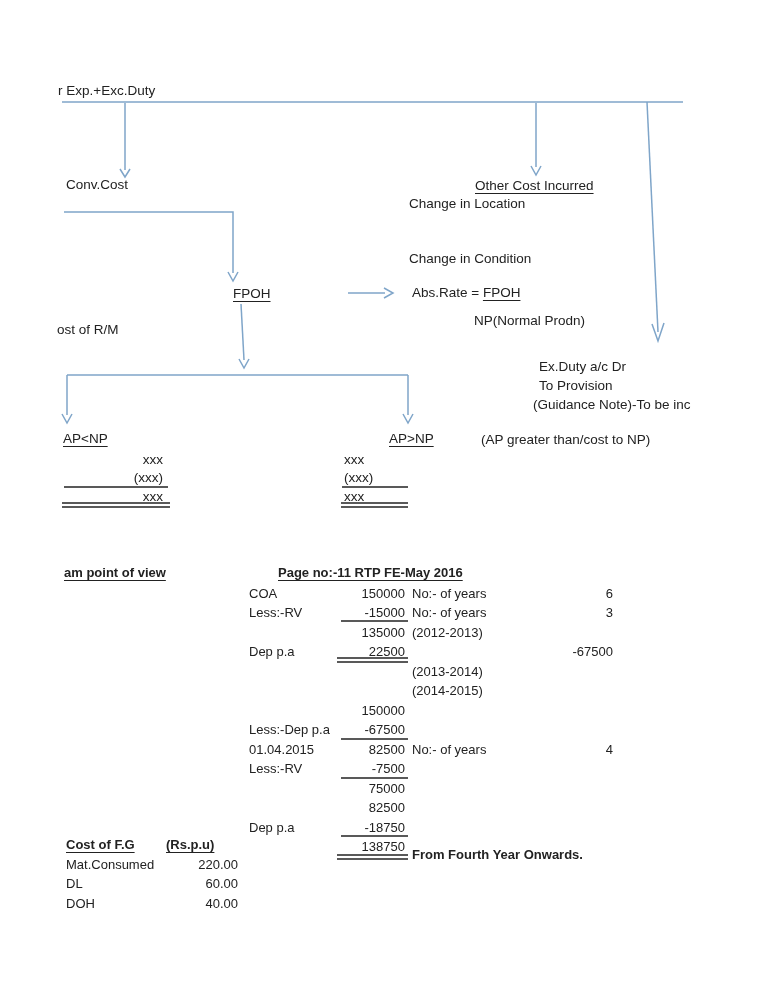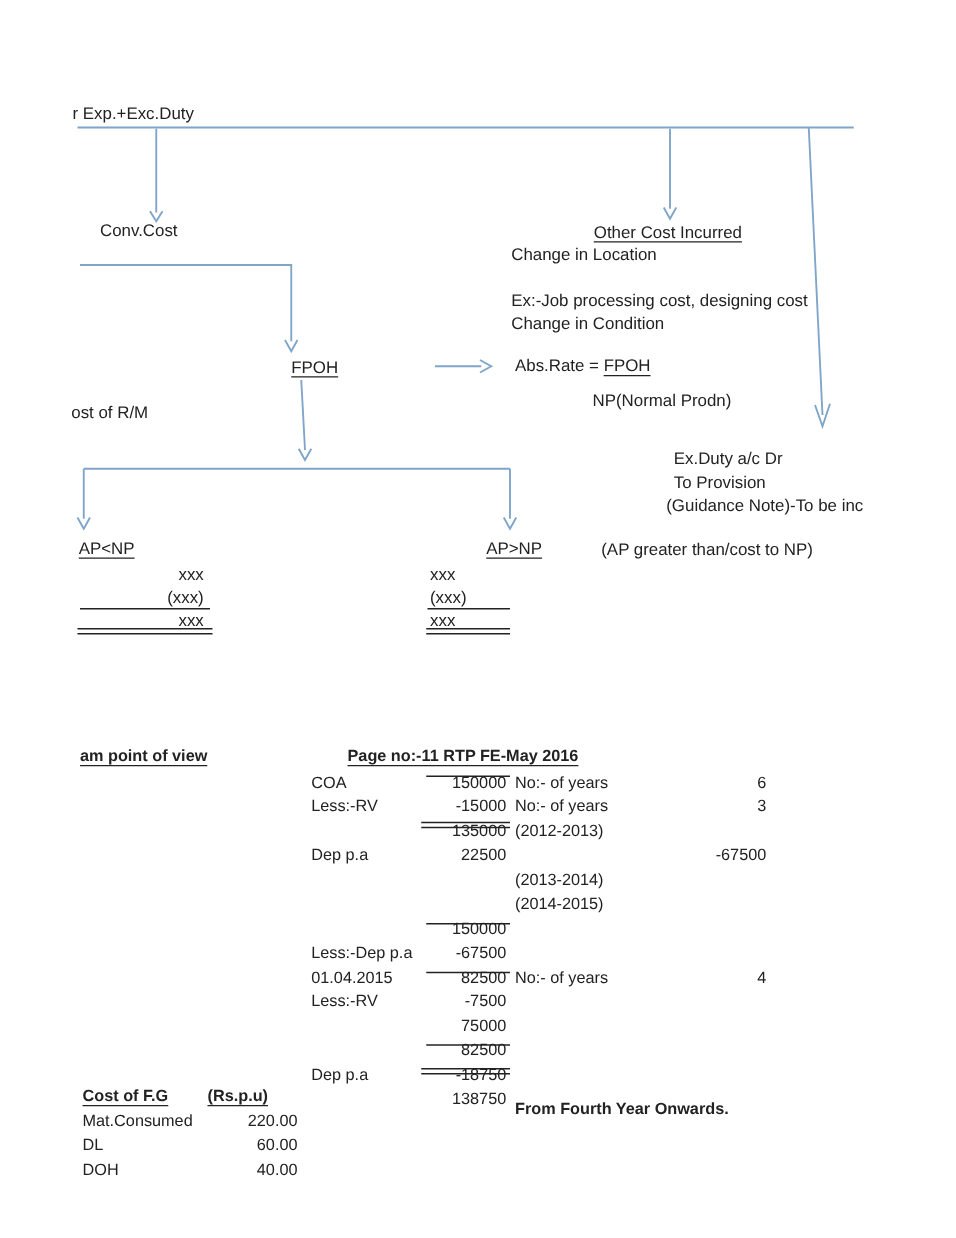--- a/index.html
+++ b/index.html
@@ -11,21 +11,21 @@
   body{
     width:765px;height:990px;
     background:var(--paper);
     font-family:"Liberation Sans", sans-serif;
     color:var(--ink);
     position:relative;
     overflow:hidden;
   }
   #page{position:absolute;inset:0;width:765px;height:718px;}
   .t{position:absolute;font-size:13.5px;line-height:14px;white-space:nowrap;color:var(--ink);}
-  .ws{position:absolute;font-size:13px;line-height:14px;white-space:nowrap;color:var(--ink);margin-top:32px;}
+  .ws{position:absolute;font-size:13px;line-height:14px;white-space:nowrap;color:var(--ink);}
   .u{text-decoration:underline;text-underline-offset:3px;}
   .b{font-weight:bold;}
   
   .lbl{left:249px;}
   .numb{left:327px;width:78px;text-align:right;}
   .note{left:412px;}
   .rnum{left:536px;width:77px;text-align:right;}
   
   .clbl{left:66px;}
   .cval{left:160px;width:78px;text-align:right;}
@@ -80,31 +80,30 @@
     <line class="rule" x1="337" y1="658" x2="408" y2="658"></line>
     <line class="rule" x1="337" y1="662" x2="408" y2="662"></line>
     <line class="rule" x1="341" y1="739" x2="408" y2="739"></line>
     <line class="rule" x1="341" y1="778" x2="408" y2="778"></line>
     <line class="rule" x1="341" y1="836" x2="408" y2="836"></line>
     <line class="rule" x1="337" y1="855" x2="408" y2="855"></line>
     <line class="rule" x1="337" y1="859" x2="408" y2="859"></line>
   </svg>
 
   <span class="t" style="left:58px;top:84px;">r Exp.+Exc.Duty</span>
-  <span class="t" style="left:80px;top:178px;">Conv.Cost</span>
+  <span class="t" style="left:66px;top:178px;">Conv.Cost</span>
   <span class="t u" style="left:233px;top:287px;">FPOH</span>
   <span class="t" style="left:57px;top:323px;">ost of R/M</span>
 
   <span class="t" style="left:412px;top:286px;"><span>Abs.Rate = </span><span class="u">FPOH</span></span>
   <span class="t" style="left:474px;top:314px;">NP(Normal Prodn)</span>
 
   <span class="t u" style="left:475px;top:179px;">Other Cost Incurred</span>
   <span class="t" style="left:409px;top:197px;">Change in Location</span>
   <span class="t" style="left:409px;top:216px;margin-top:36px;">Change in Condition</span>
-  <span class="t" style="left:409px;top:234px;">Ex:-Job processing cost, designing cost</span>
 
   <span class="t" style="left:539px;top:360px;">Ex.Duty a/c Dr</span>
   <span class="t" style="left:539px;top:379px;">To Provision</span>
   <span class="t" style="left:533px;top:398px;">(Guidance Note)-To be inc</span>
 
   <span class="t u" style="left:63px;top:432px;">AP&lt;NP</span>
   <span class="t u" style="left:389px;top:432px;">AP&gt;NP</span>
   <span class="t" style="left:481px;top:433px;">(AP greater than/cost to NP)</span>
 
   <span class="t xL" style="top:453px;">xxx</span>

